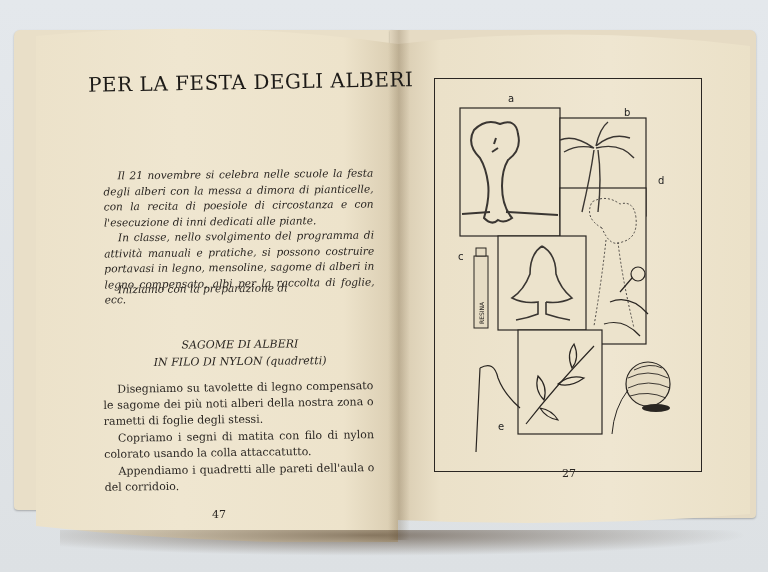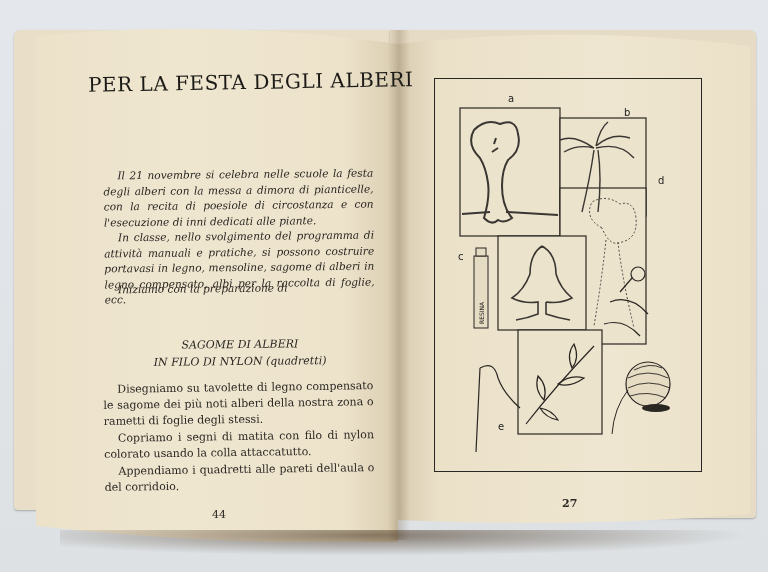--- a/index.html
+++ b/index.html
@@ -16,21 +16,21 @@
   .title{position:absolute;left:88px;top:70px;font-size:20px;letter-spacing:.5px;color:#1c1a17;white-space:nowrap;transform:rotate(-1deg);}
   .para{position:absolute;left:104px;width:270px;font-size:10.6px;line-height:15.5px;color:#2a2622;font-style:italic;text-align:justify;}
   .para p{margin:0;text-indent:14px;}
   .p1{top:167px;transform:rotate(-.6deg);}
   .p2{top:281px;transform:rotate(-.6deg);}
   .subhead{position:absolute;left:150px;top:336px;width:180px;text-align:center;font-size:11px;line-height:17px;font-style:italic;color:#2a2622;transform:rotate(-.6deg);}
   .p3{position:absolute;left:104px;top:380px;width:270px;font-size:11px;line-height:16px;color:#2a2622;text-align:justify;transform:rotate(-.8deg);}
   .p3 p{margin:0 0 1px 0;text-indent:14px;}
   .pnum{position:absolute;font-size:11px;color:#2a2622;}
   .pnum-l{left:212px;top:508px;}
-  .pnum-r{left:562px;top:497px;font-weight:bold;}
+  .pnum-r{left:562px;top:467px;}
   .frame{position:absolute;left:434px;top:78px;width:266px;height:392px;border:1.2px solid #2a2622;}
   .ill{position:absolute;left:434px;top:78px;width:268px;height:394px;}
   .lbl{font-family:"DejaVu Sans",sans-serif;font-size:10px;fill:#222;}
 </style>
 </head>
 <body>
 
 <div class="bg"></div>
 <div class="stack-left"></div>
 <div class="stack-right"></div>
@@ -54,21 +54,21 @@
   <div>SAGOME DI ALBERI</div>
   <div>IN FILO DI NYLON (quadretti)</div>
 </div>
 
 <div class="p3">
   <p>Disegniamo su tavolette di legno compensato le sagome dei più noti alberi della nostra zona o rametti di foglie degli stessi.</p>
   <p>Copriamo i segni di matita con filo di nylon colorato usando la colla attaccatutto.</p>
   <p>Appendiamo i quadretti alle pareti dell'aula o del corridoio.</p>
 </div>
 
-<div class="pnum pnum-l">44</div>
+<div class="pnum pnum-l">47</div>
 <div class="pnum pnum-r">27</div>
 
 <div class="frame"></div>
 
 <svg class="ill" viewBox="0 0 268 394">
   <g fill="none" stroke="#2a2622" stroke-width="1.2">
 
     <rect x="26" y="30" width="100" height="128" fill="#ece3cc"></rect>
 
     <rect x="126" y="40" width="86" height="98" fill="#ece3cc"></rect>

